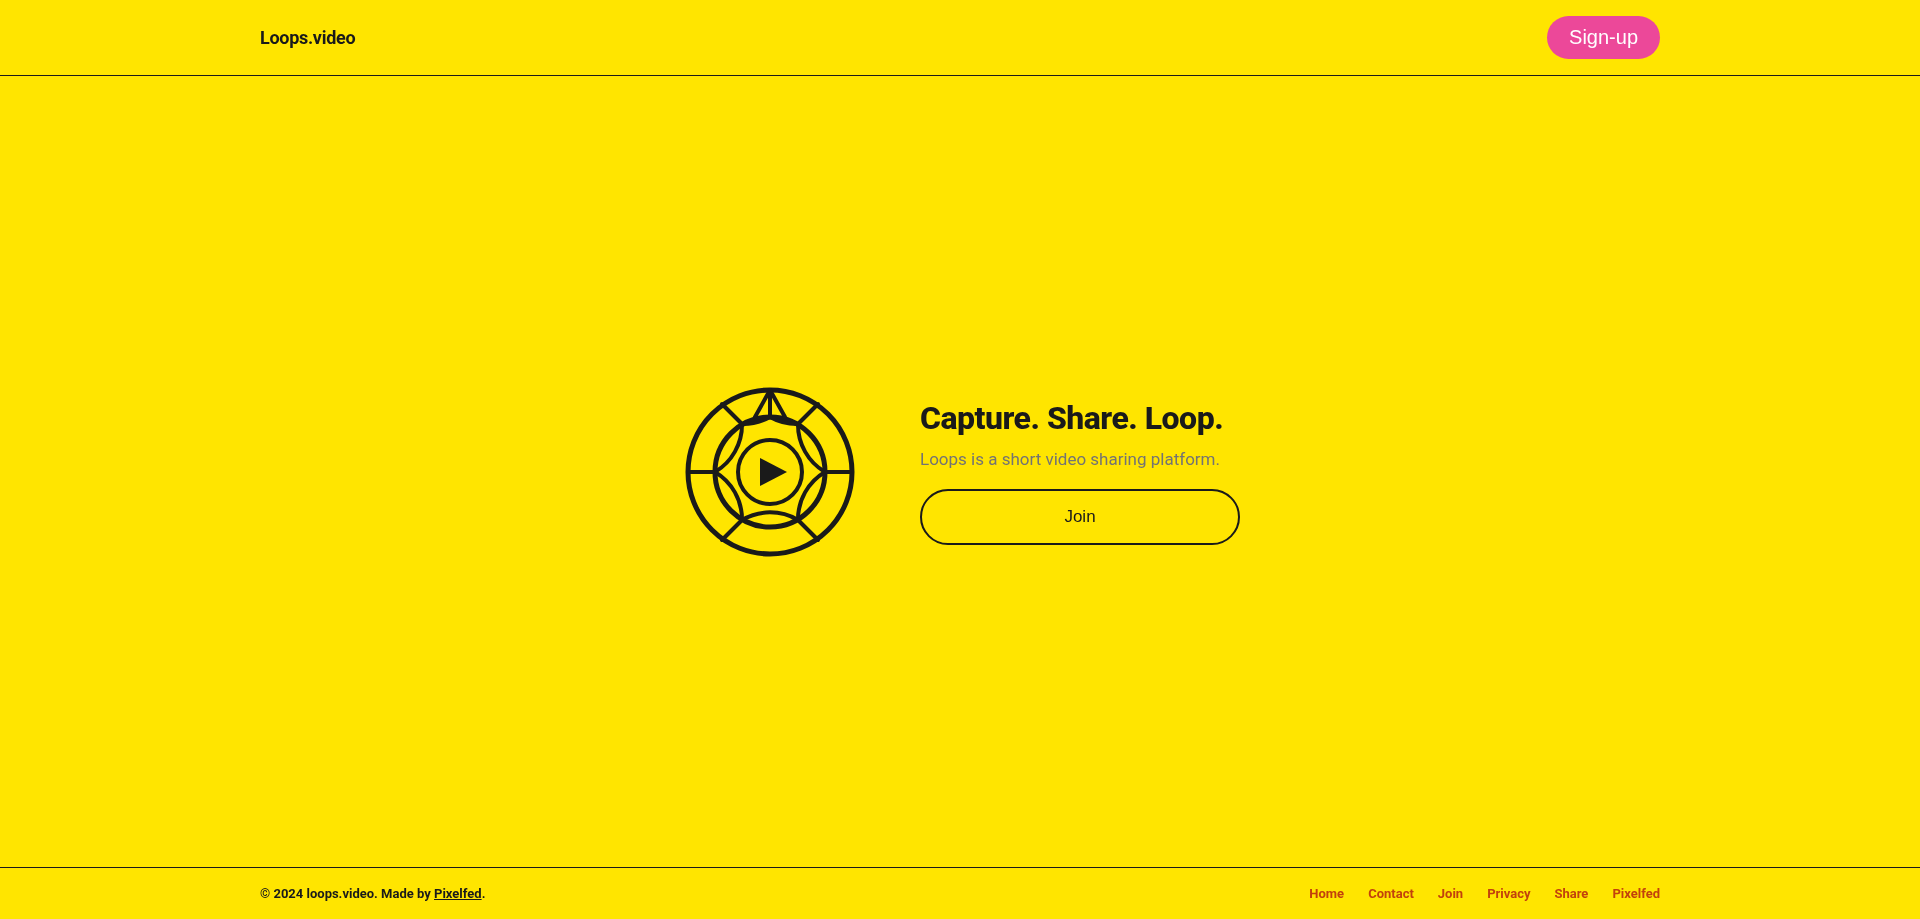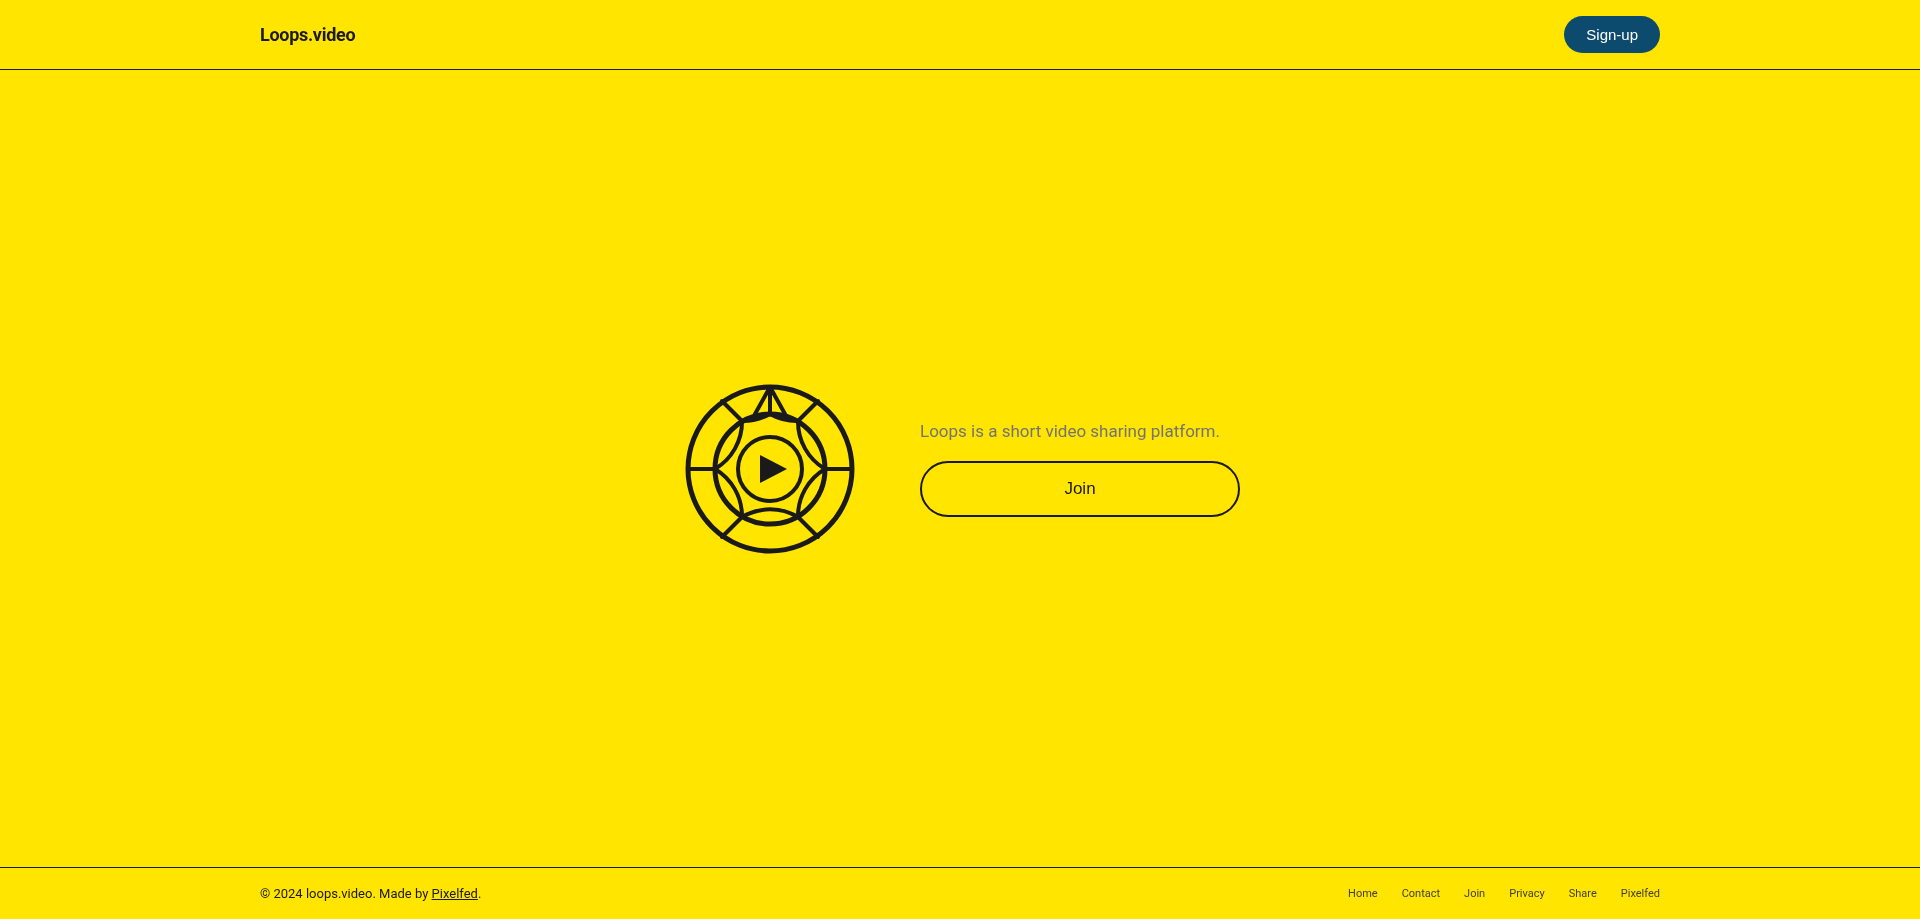--- a/index.html
+++ b/index.html
@@ -27,26 +27,26 @@
     }
 
     .logo {
       font-size: 18px;
       font-weight: 700;
       color: #1a1a1a;
       letter-spacing: -0.3px;
     }
 
     .signup-btn {
-      background: #0c4a6e;
+      background: #ec4899;
       color: #fff;
       border: none;
       border-radius: 999px;
       padding: 10px 22px;
-      font-size: 15px;
+      font-size: 20px;
       font-weight: 500;
       cursor: pointer;
     }
 
     
     main {
       flex: 1;
       display: flex;
       align-items: center;
       justify-content: center;
@@ -98,39 +98,40 @@
       text-align: center;
     }
 
     
     footer {
       border-top: 1.5px solid #1a1a1a;
       padding: 18px 260px;
       display: flex;
       align-items: center;
       justify-content: space-between;
+      font-weight: bold;
     }
 
     .footer-copy {
       font-size: 13px;
       color: #1a1a1a;
     }
 
     .footer-copy a {
       color: #1a1a1a;
     }
 
     .footer-links {
       display: flex;
       gap: 24px;
     }
 
     .footer-links a {
-      font-size: 11px;
-      color: #404040;
+      font-size: 13px;
+      color: #c2410c;
       text-decoration: none;
     }
   </style>
 </head>
 <body>
 
 <header>
   <span class="logo">Loops.video</span>
   <button class="signup-btn">Sign-up</button>
 </header>
@@ -173,20 +174,21 @@
         <path d="M 145 90 A 55 55 0 0 0 118 138" stroke="#1a1a1a" stroke-width="4" fill="none"></path>
         <path d="M 118 138 A 55 55 0 0 0 62 138" stroke="#1a1a1a" stroke-width="4" fill="none"></path>
         <path d="M 62 138 A 55 55 0 0 0 35 90" stroke="#1a1a1a" stroke-width="4" fill="none"></path>
         <path d="M 35 90 A 55 55 0 0 0 62 42" stroke="#1a1a1a" stroke-width="4" fill="none"></path>
         <path d="M 62 42 A 55 55 0 0 0 90 35" stroke="#1a1a1a" stroke-width="4" fill="none"></path>
         <path d="M 90 35 A 55 55 0 0 0 118 42" stroke="#1a1a1a" stroke-width="4" fill="none"></path>
       </svg>
     </div>
 
     <div class="hero-text">
+      <h1 class="hero-title">Capture. Share. Loop.</h1>
       <p class="hero-subtitle">Loops is a short video sharing platform.</p>
       <button class="join-btn">Join</button>
     </div>
   </div>
 </main>
 
 <footer>
   <p class="footer-copy">
     <span>© 2024 loops.video. Made by </span><a href="#">Pixelfed</a><span>.</span>
   </p>

